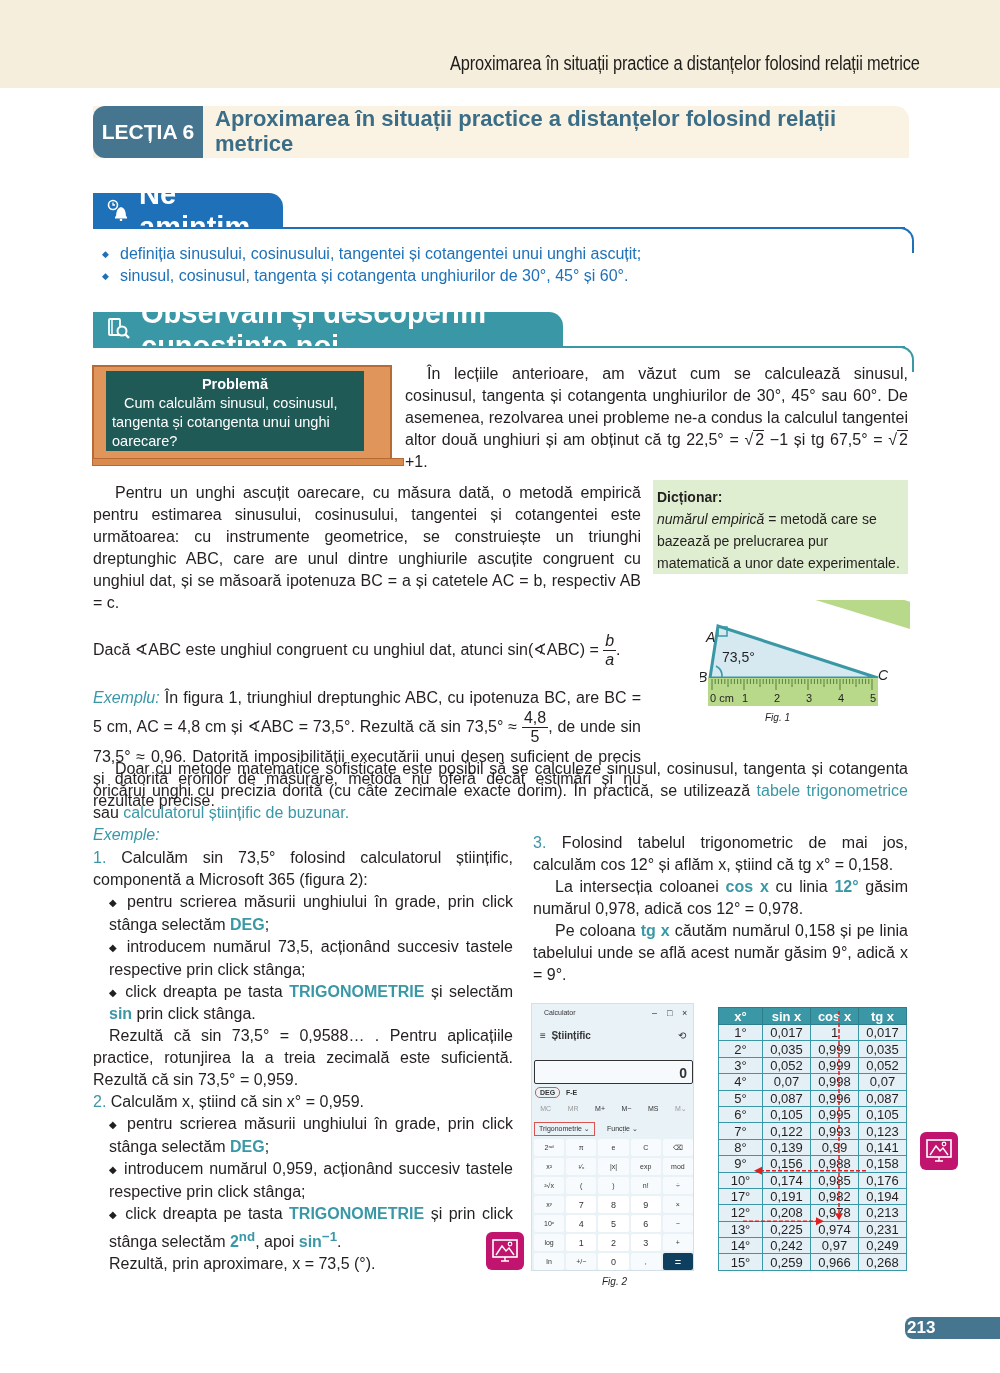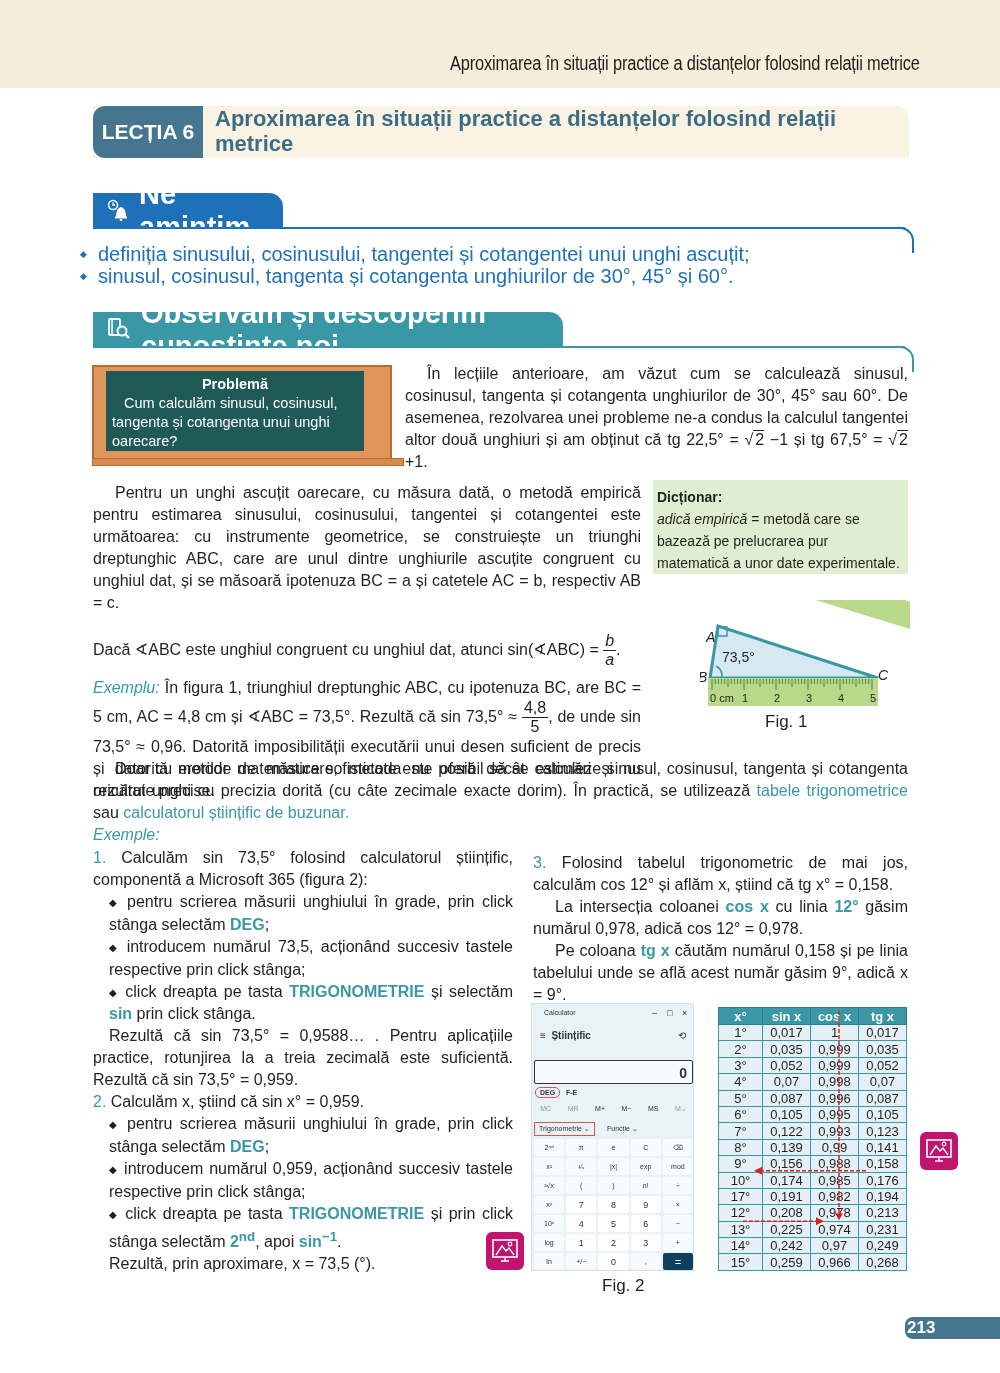--- a/index.html
+++ b/index.html
@@ -12,45 +12,45 @@
   .lesson-title { left: 215px; top: 106px; width: 660px; color: #3b6d87; font-size: 22px; font-weight: bold; line-height: 25px; }
   .section-tab { height: 36px; border-radius: 0 14px 0 0; color: #fff; font-size: 29px; font-weight: bold; display: flex; align-items: center; padding-left: 14px; gap: 10px; }
   .sec1 { left: 93px; top: 193px; width: 190px; background: #1e71b8; }
   .sec2 { left: 93px; top: 312px; width: 470px; background: #3a98a6; }
   .sec-line { height: 2px; }
   .line1 { left: 93px; top: 227px; width: 812px; background: #1e71b8; }
   .line2 { left: 93px; top: 346px; width: 812px; background: #3a98a6; }
   .curve { width: 14px; height: 26px; border-top: 2px solid; border-right: 2px solid; border-radius: 0 14px 0 0; }
   .curve1 { left: 900px; top: 227px; border-color: #1e71b8; }
   .curve2 { left: 900px; top: 346px; border-color: #3a98a6; }
-  .bullets { left: 80px; top: 243px; font-size: 20px; color: #1e71b8; line-height: 22px; }
+  .bullets { left: 102px; top: 243px; font-size: 16px; color: #1e71b8; line-height: 22px; }
   .bullets li { list-style: none; padding-left: 18px; position: relative; }
   .bullets li::before { content: "\25C6"; position: absolute; left: 0; top: 0; font-size: 9px; color: #1e71b8; }
   .board-frame { left: 92px; top: 365px; width: 300px; height: 96px; background: #e0955a; border: 2px solid #b86a35; }
   .board { left: 106px; top: 371px; width: 258px; height: 80px; background: #1f5a57; color: #fff; font-size: 14.5px; line-height: 19px; padding: 4px 6px; text-align: center; }
   .board-ledge { left: 92px; top: 458px; width: 312px; height: 8px; background: #d98a4d; border: 1px solid #b86a35; }
   .board .ptitle { font-weight: bold; }
   .para { font-size: 16px; line-height: 22px; text-align: justify; }
   .p1 { left: 405px; top: 363px; width: 503px; text-indent: 22px; }
   .p2 { left: 93px; top: 482px; width: 548px; text-indent: 22px; }
   .teal { color: #3a98a6; }
   .ital { font-style: italic; }
   .dict { left: 653px; top: 480px; width: 255px; height: 94px; background: #dfeed0; padding: 6px 4px; font-size: 14px; line-height: 22px; }
   .dict-title { font-weight: bold; }
   .frac { display: inline-block; vertical-align: middle; text-align: center; line-height: 18px; }
   .frac span { display: block; }
   .frac .num { border-bottom: 1px solid #231f20; padding: 0 2px; }
   .sqrt { border-top: 1px solid #231f20; padding-left: 2px; }
   .p3 { left: 93px; top: 758px; width: 815px; text-indent: 22px; }
   .col1 { left: 93px; top: 847px; width: 420px; }
-  .col2 { left: 533px; top: 852px; width: 375px; }
+  .col2 { left: 533px; top: 832px; width: 375px; }
   .bold-teal { color: #3a98a6; font-weight: bold; }
   .indent-item { padding-left: 16px; text-align: justify; }
   .diamond { font-size: 10px; vertical-align: middle; }
-  .fig-caption { font-size: 17px; }
+  .fig-caption { font-style: italic; font-size: 10px; }
   .calc { left: 531px; top: 1003px; width: 163px; height: 268px; background: #e9f2f7; border: 1px solid #d4e0e8; font-size: 7px; color: #333; }
   .calc-title { position: absolute; left: 12px; top: 5px; font-size: 7px; }
   .calc-ctrl { position: absolute; top: 4px; font-size: 9px; }
   .calc-mode { position: absolute; left: 8px; top: 26px; font-size: 10px; font-weight: bold; }
   .calc-display { position: absolute; left: 2px; top: 56px; width: 159px; height: 24px; background: #f7fafc; border: 1px solid #333; border-radius: 2px; text-align: right; padding: 4px 5px; font-size: 14px; font-weight: bold; }
   .calc-deg { position: absolute; left: 3px; top: 83px; border: 1.5px solid #d9534f; border-radius: 5px; padding: 1px 4px; font-weight: bold; }
   .calc-fe { position: absolute; left: 34px; top: 85px; font-weight: bold; }
   .calc-mem { position: absolute; left: 0; top: 101px; width: 163px; display: flex; justify-content: space-around; }
   .calc-trig { position: absolute; left: 2px; top: 118px; border: 1.5px solid #d9534f; padding: 2px 4px; }
   .calc-func { position: absolute; left: 75px; top: 121px; }
@@ -117,28 +117,28 @@
 
 <div class="abs para p1">
   <span>În lecțiile anterioare, am văzut cum se calculează sinusul, cosinusul, tangenta și cotangenta unghiurilor de 30°, 45° sau 60°. De asemenea, rezolvarea unei probleme ne-a condus la calculul tangentei altor două unghiuri și am obținut că tg 22,5° = </span>√<span class="sqrt">2</span><span> −1 și tg 67,5° = </span>√<span class="sqrt">2</span><span> +1.</span>
 </div>
 
 <div class="abs para p2">
   <div>Pentru un unghi ascuțit oarecare, cu măsura dată, o metodă empirică pentru estimarea sinusului, cosinusului, tangentei și cotangentei este următoarea: cu instrumente geometrice, se construiește un triunghi dreptunghic ABC, care are unul dintre unghiurile ascuțite congruent cu unghiul dat, și se măsoară ipotenuza BC = a și catetele AC = b, respectiv AB = c.</div>
   <div style="text-indent:0; margin-top:18px;">
     <span>Dacă ∢ABC este unghiul congruent cu unghiul dat, atunci sin(∢ABC) = </span><span class="frac"><span class="num ital">b</span><span class="ital">a</span></span><span>.</span>
   </div>
-  <div style="text-indent:0; margin-top:8px;">
+  <div style="text-indent:0; margin-top:18px;">
     <span class="teal ital">Exemplu:</span><span> În figura 1, triunghiul dreptunghic ABC, cu ipotenuza BC, are BC = 5 cm, AC = 4,8 cm și ∢ABC = 73,5°. Rezultă că sin 73,5° ≈ </span><span class="frac"><span class="num">4,8</span><span>5</span></span><span>, de unde sin 73,5° ≈ 0,96. Datorită imposibilității executării unui desen suficient de precis și datorită erorilor de măsurare, metoda nu oferă decât estimări și nu rezultate precise.</span>
   </div>
 </div>
 
 <div class="abs dict">
   <div class="dict-title">Dicționar:</div>
-  <span class="ital">adică empirică</span><span> = metodă care se bazează pe prelucrarea pur matematică a unor date experimentale.</span>
+  <span class="ital">numărul empirică</span><span> = metodă care se bazează pe prelucrarea pur matematică a unor date experimentale.</span>
 </div>
 
 <div class="abs" style="left:700px; top:600px; width:210px; height:140px;">
   <svg width="210" height="110" viewBox="0 0 210 110">
     <g transform="rotate(17 200 75)">
       <rect x="5" y="2" width="200" height="26" fill="#b9d98a"></rect>
     </g>
     <polygon points="10,78 18,26 178,78" fill="#d6e9f0" stroke="#3a98a6" stroke-width="3"></polygon>
     <rect x="18" y="27" width="9" height="9" fill="none" stroke="#3a98a6" stroke-width="1.5"></rect>
     <path d="M22 78 A12 12 0 0 0 16 66" fill="none" stroke="#3a98a6" stroke-width="1.5"></path>

